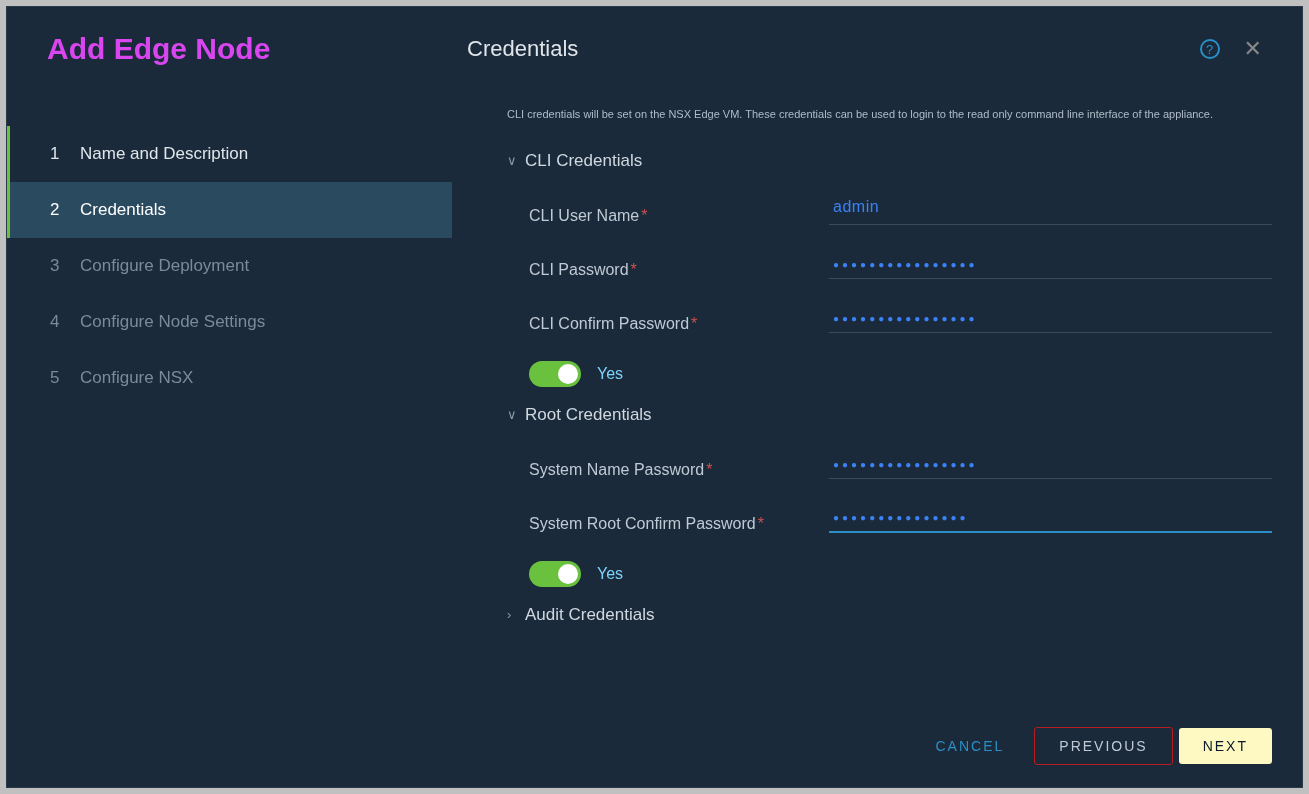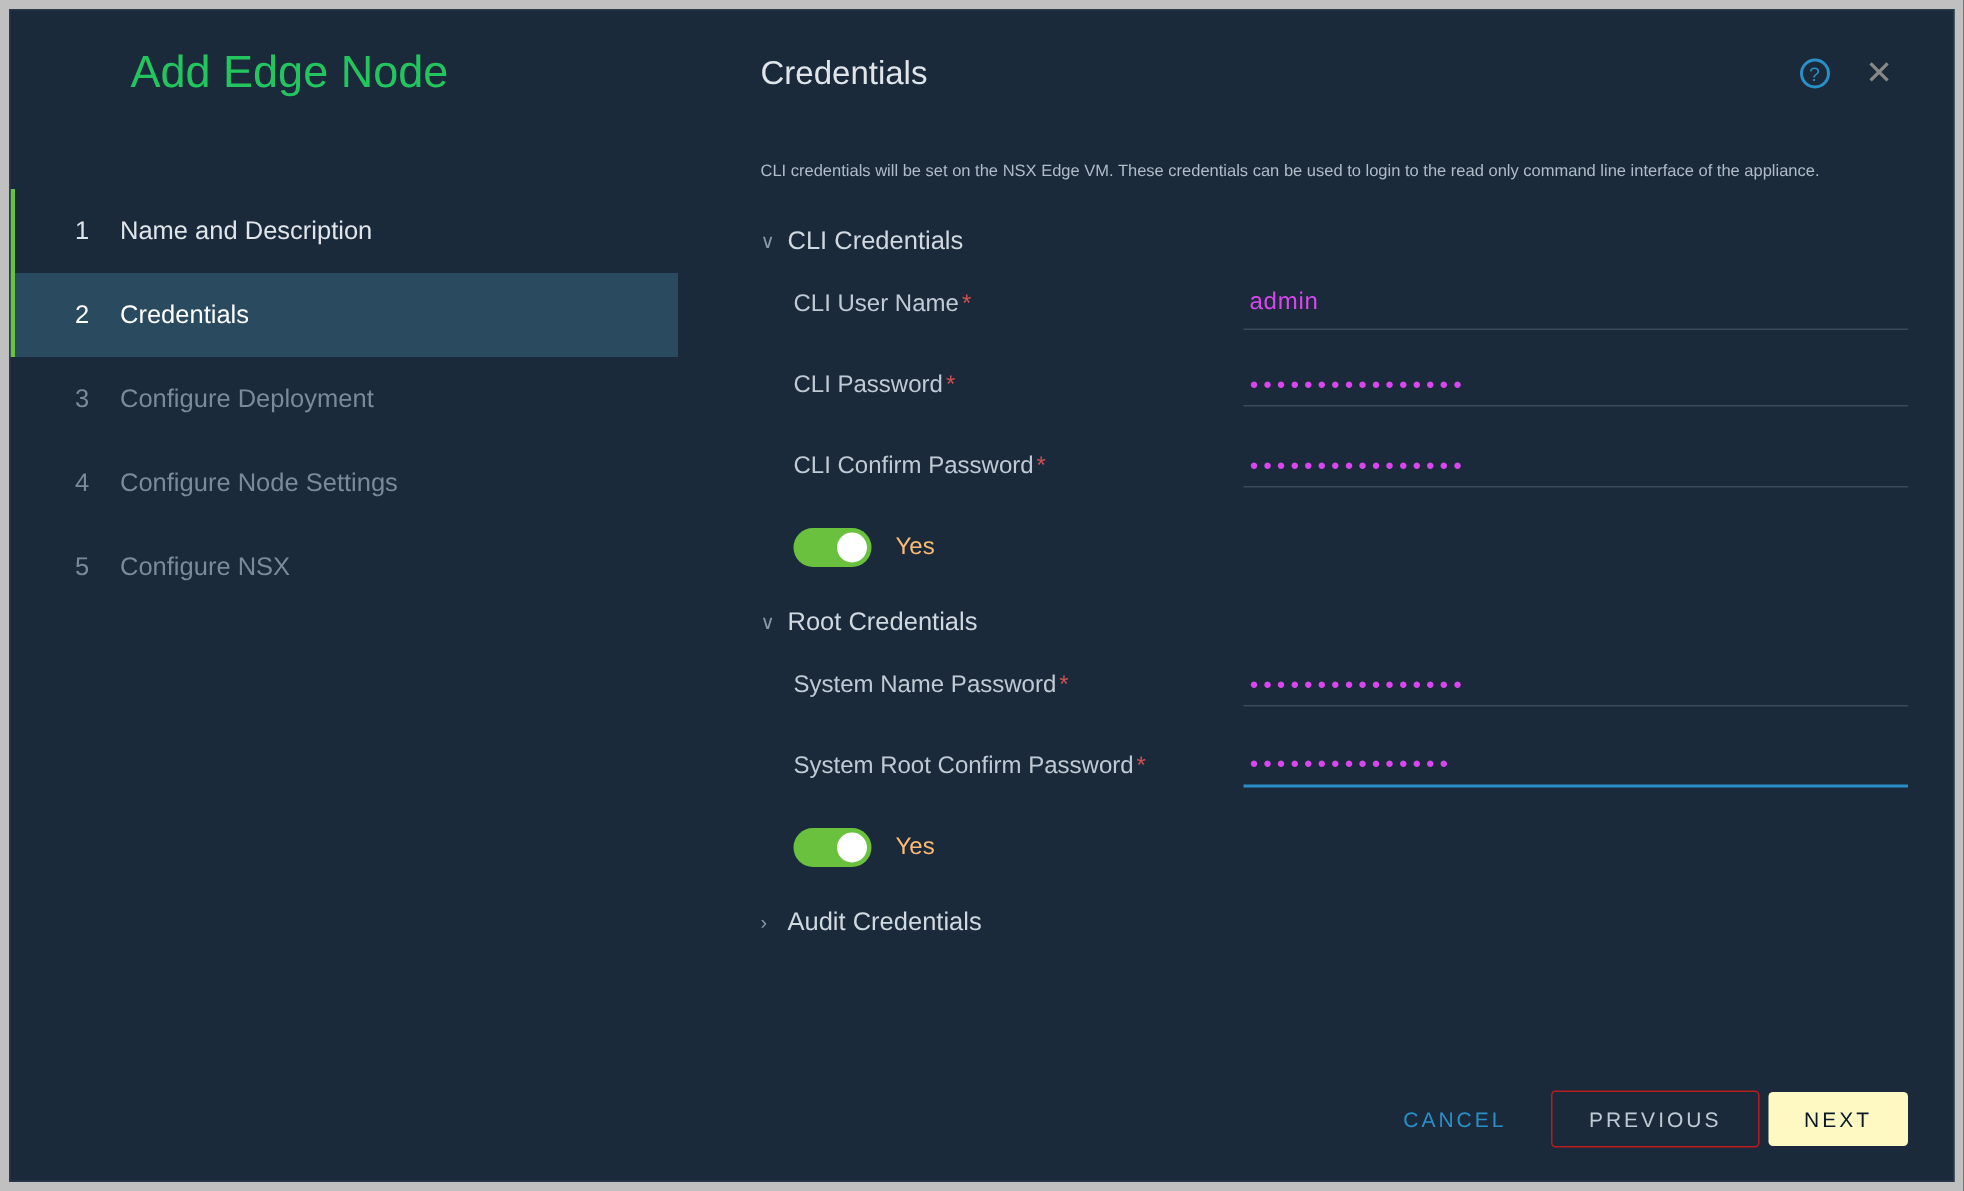--- a/index.html
+++ b/index.html
@@ -25,23 +25,22 @@
 
 .header-row {
   display: flex;
   align-items: center;
   padding: 25px 40px 10px 40px;
 }
 
 .header-left {
   width: 420px;
   font-size: 30px;
-  color: #22c55e;
-  font-weight: 400;
-  margin-left: 40px;
+  color: #d946ef;
+  font-weight: 700;
 }
 
 .header-right {
   flex: 1;
   display: flex;
   align-items: center;
   font-size: 22px;
   color: #e0e5ea;
 }
 
@@ -156,21 +155,21 @@
 
 .chevron {
   display: inline-block;
   width: 18px;
   color: #8a98a8;
   font-size: 13px;
 }
 
 .field-row {
   display: flex;
-  align-items: center;
+  align-items: flex-end;
   margin: 10px 0 10px 22px;
   min-height: 44px;
 }
 
 .field-label {
   width: 300px;
   color: #c0cad4;
   font-size: 16px;
 }
 
@@ -181,21 +180,21 @@
 
 .field-control {
   flex: 1;
 }
 
 .text-input {
   width: 100%;
   background: transparent;
   border: none;
   border-bottom: 1px solid #3a4a5a;
-  color: #d946ef;
+  color: #3b82f6;
   font-size: 16px;
   padding: 8px 4px;
   outline: none;
   letter-spacing: 0.5px;
 }
 
 .text-input.pw {
   letter-spacing: 3px;
   font-size: 10px;
 }
@@ -224,21 +223,21 @@
   position: absolute;
   width: 20px;
   height: 20px;
   background: #fff;
   border-radius: 50%;
   top: 3px;
   right: 3px;
 }
 
 .toggle-label {
-  color: #fdba74;
+  color: #7dd3fc;
   font-size: 16px;
 }
 
 .footer {
   display: flex;
   justify-content: flex-end;
   align-items: center;
   gap: 6px;
   padding: 22px 30px 22px 0;
 }

